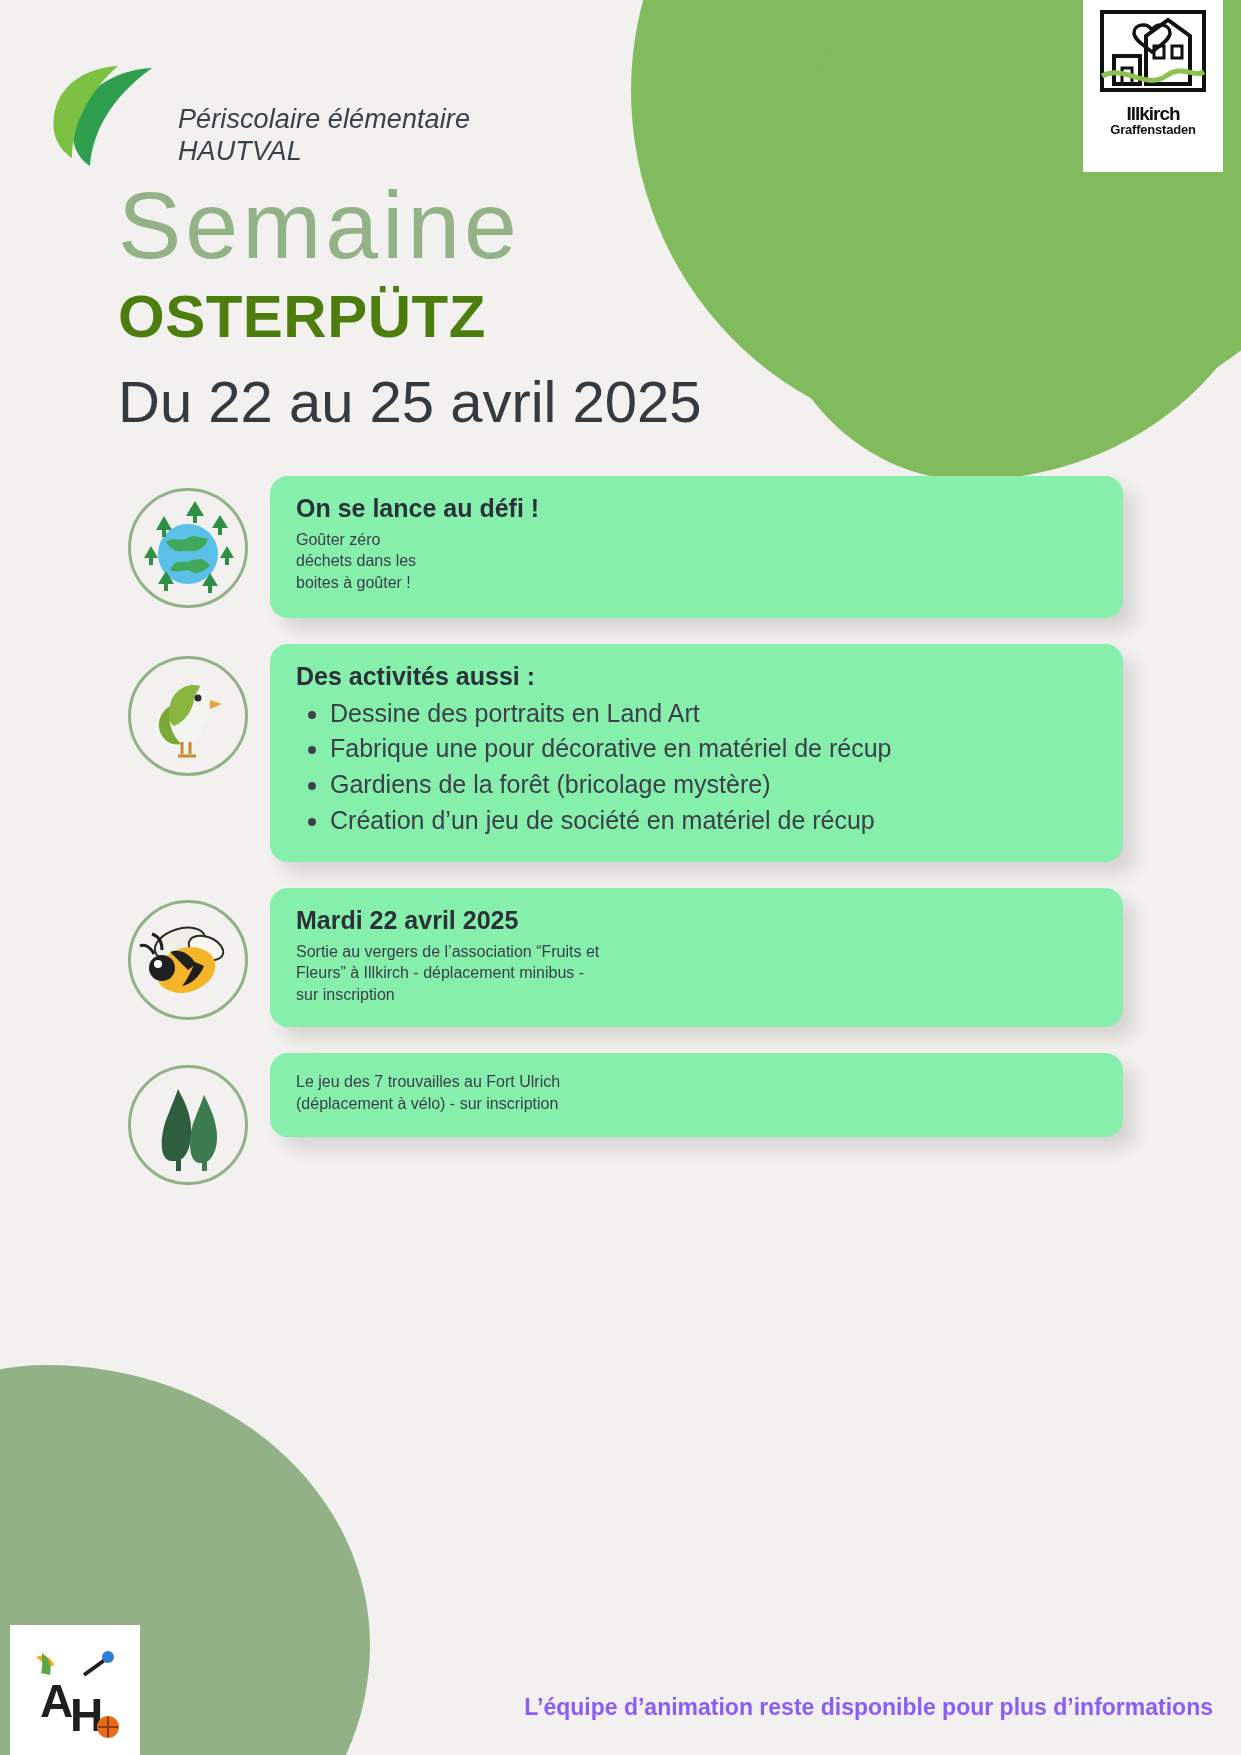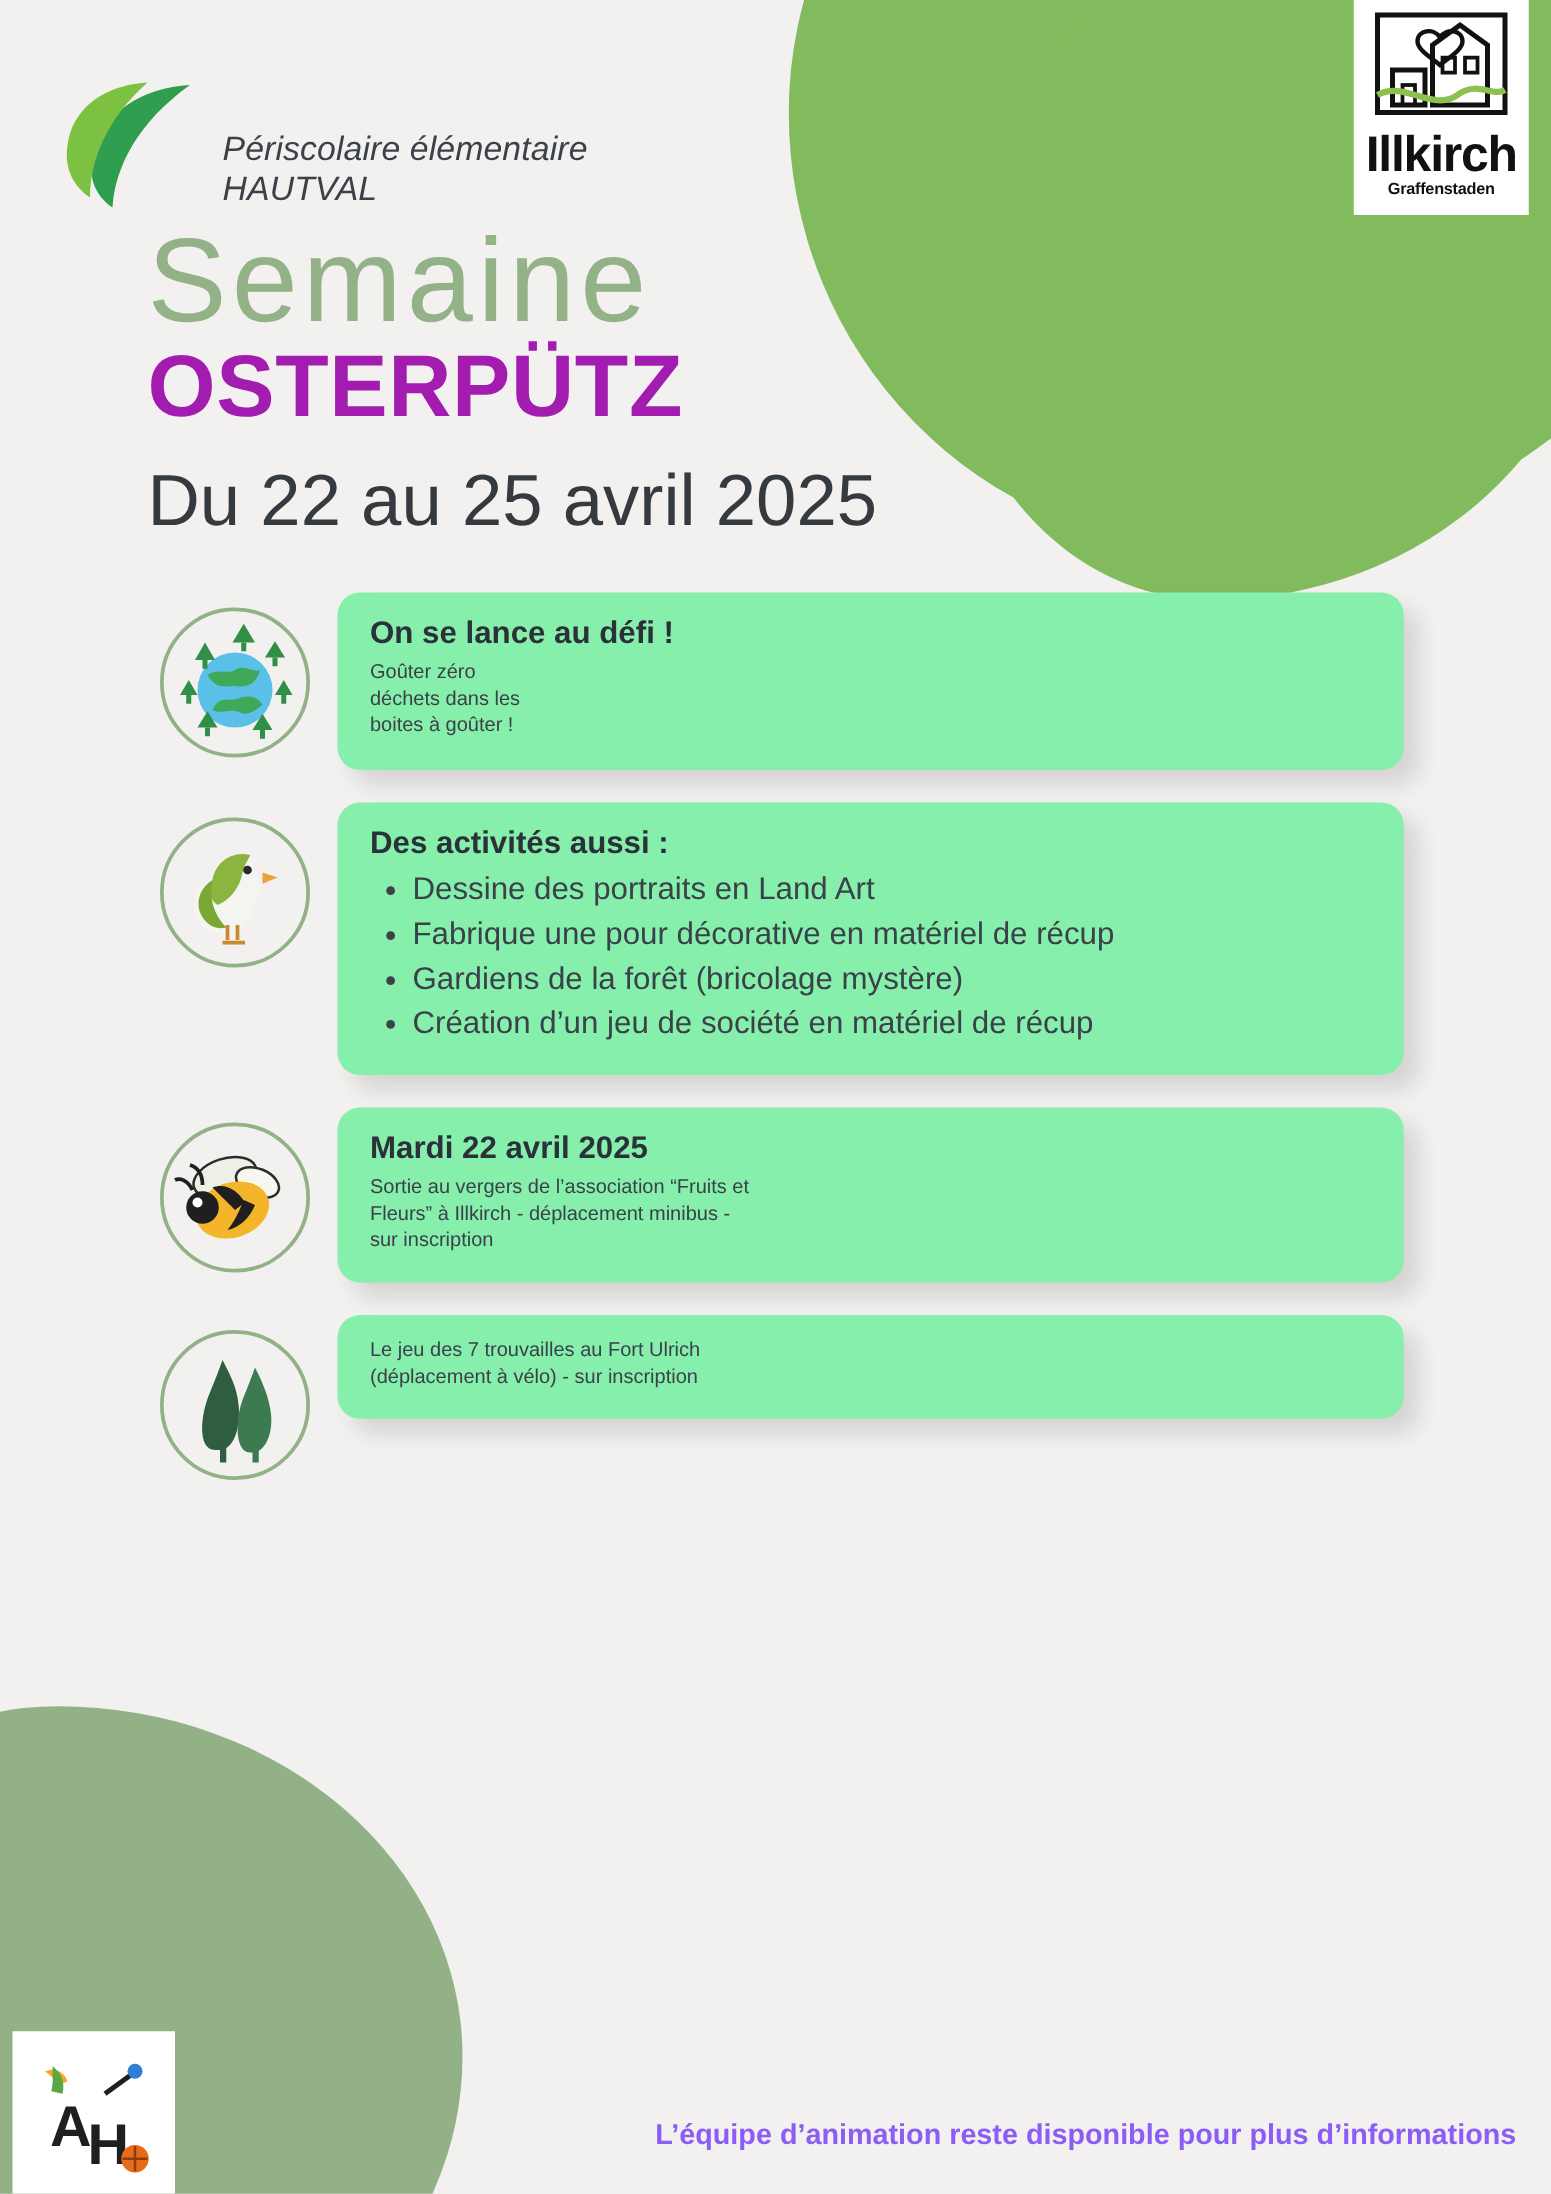--- a/index.html
+++ b/index.html
@@ -56,21 +56,21 @@
     background: #ffffff;
     z-index: 3;
     display: flex;
     flex-direction: column;
     align-items: center;
     justify-content: flex-start;
     padding-top: 6px;
   }
   .illkirch-logo svg { display: block; }
   .illkirch-name {
-    font-size: 40px;
+    font-size: 19px;
     font-weight: bold;
     letter-spacing: -1px;
     line-height: 1;
     color: #111;
     margin-top: 2px;
   }
   .illkirch-sub {
     font-size: 13px;
     font-weight: bold;
     line-height: 1;
@@ -118,26 +118,26 @@
     margin-top: 6px;
   }
   .title-semaine {
     font-size: 95px;
     line-height: 1.0;
     color: #94b288;
     letter-spacing: 4px;
     font-weight: 400;
   }
   .title-main {
-    font-size: 70px;
+    font-size: 60px;
     line-height: 1.05;
     font-weight: bold;
-    color: #a21caf;
+    color: #4d7c0f;
     letter-spacing: 0.5px;
-    margin-top: 0;
+    margin-top: 12px;
   }
   .title-dates {
     font-size: 58px;
     line-height: 1.1;
     color: #343a40;
     margin-top: 22px;
     font-weight: 400;
   }
 
   

